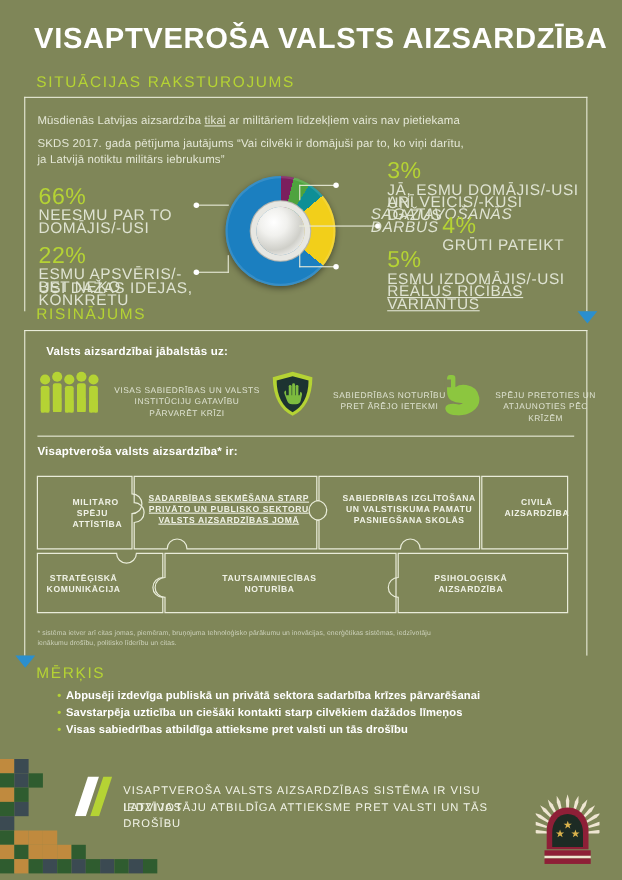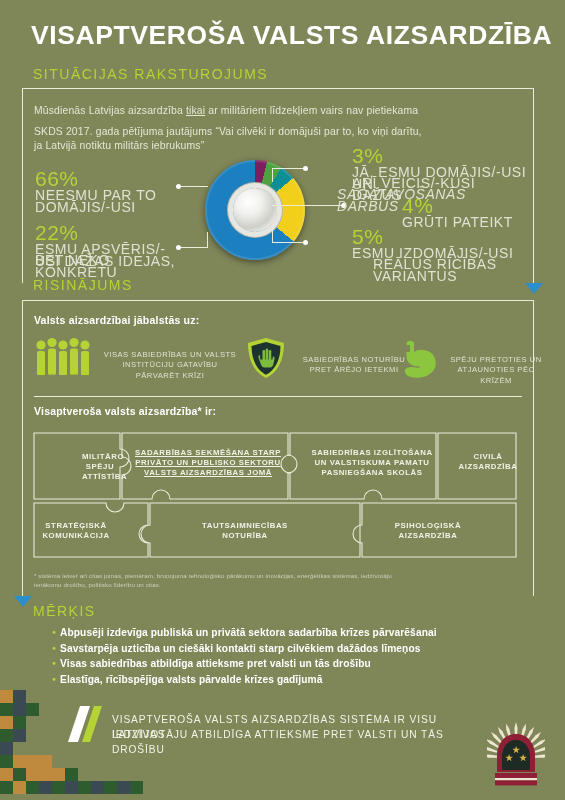--- a/index.html
+++ b/index.html
@@ -178,30 +178,30 @@
   <div class="pct" style="left:352px; top:144px;">3%</div>
   <div class="pct-desc right" style="left:352px; top:167px; width:175px;">JĀ, ESMU DOMĀJIS/-USI UN</div>
   <div class="pct-desc right" style="left:352px; top:178px; width:175px;">ARĪ VEICIS/-KUSI DAŽUS</div>
   <div class="pct-desc right" style="left:337px; top:189px; width:175px;font-style:italic;">SAGATAVOŠANĀS DARBUS</div>
 
   <div class="pct" style="left:402px; top:194px;">4%</div>
   <div class="pct-desc right" style="left:402px; top:217px; width:150px;">GRŪTI PATEIKT</div>
 
   <div class="pct" style="left:352px; top:225px;">5%</div>
   <div class="pct-desc right" style="left:352px; top:248px; width:175px;">ESMU IZDOMĀJIS/-USI</div>
-  <div class="pct-desc right" style="left:373px; top:259px; width:175px;">REĀLUS RĪCĪBAS VARIANTUS</div>
+  <div class="pct-desc right" style="left:352px; top:259px; width:175px;text-decoration:underline;">REĀLUS RĪCĪBAS VARIANTUS</div>
 
   <div class="sec-head" style="left:33px; top:277px;">RISINĀJUMS</div>
 
   <div class="hline" style="left:22px; top:300px; width:512px;"></div>
   <div class="vline" style="left:22px; top:300px; height:296px;"></div>
   <div class="vline" style="left:533px; top:300px; height:296px;"></div>
   <div class="arrow-down" style="left:14px; top:596px;"></div>
 
-  <div class="box-title" style="left:34px; top:314px;">Valsts aizsardzībai jābalstās uz:</div>
+  <div class="box-title" style="left:42px; top:314px;">Valsts aizsardzībai jābalstās uz:</div>
 
   <div class="icon-item" style="left:34px; top:337px;">
     <svg width="62" height="40" viewBox="0 0 62 40">
       <g fill="#b5d334">
         <circle cx="7" cy="8" r="4.6"></circle>
           <rect x="3" y="14" width="8" height="24" rx="2"></rect>
         <rect x="3.2" y="27" width="2.6" height="11"></rect>
           <rect x="8.2" y="27" width="2.6" height="11"></rect>
         <circle cx="18" cy="5.5" r="4.6"></circle>
           <rect x="14" y="11.5" width="8" height="26" rx="2"></rect>
@@ -273,21 +273,21 @@
       <path d="M408 8 H486 V74 H408 Z"></path>
 
       <path d="M4 78 H76 a9 9 0 0 0 18 0 H118 V100 a9 9 0 0 0 0 18 V132 H4 Z"></path>
 
       <path d="M120 78 H330 V132 H120 V118 a9 9 0 0 1 0 -18 Z"></path>
 
       <path d="M332 78 H486 V132 H332 V118 a9 9 0 0 1 0 -18 Z"></path>
     </g>
   </svg>
 
-  <div class="puz-txt" style="left:34px; top:452px; width:84px;padding-left:48px;">
+  <div class="puz-txt" style="left:18px; top:452px; width:84px;padding-left:48px;">
     <div>MILITĀRO SPĒJU</div>
     <div>ATTĪSTĪBA</div>
   </div>
   <div class="puz-txt" style="left:128px; top:448px; width:160px;text-decoration:underline;">
     <div>SADARBĪBAS SEKMĒŠANA STARP</div>
     <div>PRIVĀTO UN PUBLISKO SEKTORU</div>
     <div>VALSTS AIZSARDZĪBAS JOMĀ</div>
   </div>
   <div class="puz-txt" style="left:296px; top:448px; width:152px;">
     <div>SABIEDRĪBAS IZGLĪTOŠANA</div>
@@ -314,21 +314,20 @@
 
   <div class="footnote" style="left:34px; top:571px; width:495px;">* sistēma ietver arī citas jomas, piemēram, bruņojuma tehnoloģisko pārākumu un inovācijas, enerģētikas sistēmas, iedzīvotāju</div>
   <div class="footnote" style="left:34px; top:580px; width:495px;">ienākumu drošību, politisko līderību un citas.</div>
 
   <div class="sec-head" style="left:33px; top:603px;">MĒRĶIS</div>
 
   <div class="bullets" style="left:48px; top:625px;">
     <div class="bullet"><i>•</i><span>Abpusēji izdevīga publiskā un privātā sektora sadarbība krīzes pārvarēšanai</span></div>
     <div class="bullet"><i>•</i><span>Savstarpēja uzticība un ciešāki kontakti starp cilvēkiem dažādos līmeņos</span></div>
     <div class="bullet"><i>•</i><span>Visas sabiedrības atbildīga attieksme pret valsti un tās drošību</span></div>
-    <div class="bullet"><i>•</i><span>Elastīga, rīcībspējīga valsts pārvalde krīzes gadījumā</span></div>
   </div>
 
   <div class="camo" style="left:0; top:690px; width:180px; height:110px;">
     <i style="left:0;  top:0;   width:13px; height:13px; background:#c08a3e;"></i>
     <i style="left:13px;top:0;  width:13px; height:13px; background:#3b4a52;"></i>
     <i style="left:0;  top:13px;width:13px; height:13px; background:#2f5c2f;"></i>
     <i style="left:13px;top:13px;width:13px;height:13px; background:#3b4a52;"></i>
     <i style="left:26px;top:13px;width:13px;height:13px; background:#2f5c2f;"></i>
     <i style="left:0;  top:26px;width:13px; height:13px; background:#c08a3e;"></i>
     <i style="left:13px;top:26px;width:13px;height:13px; background:#2f5c2f;"></i>

